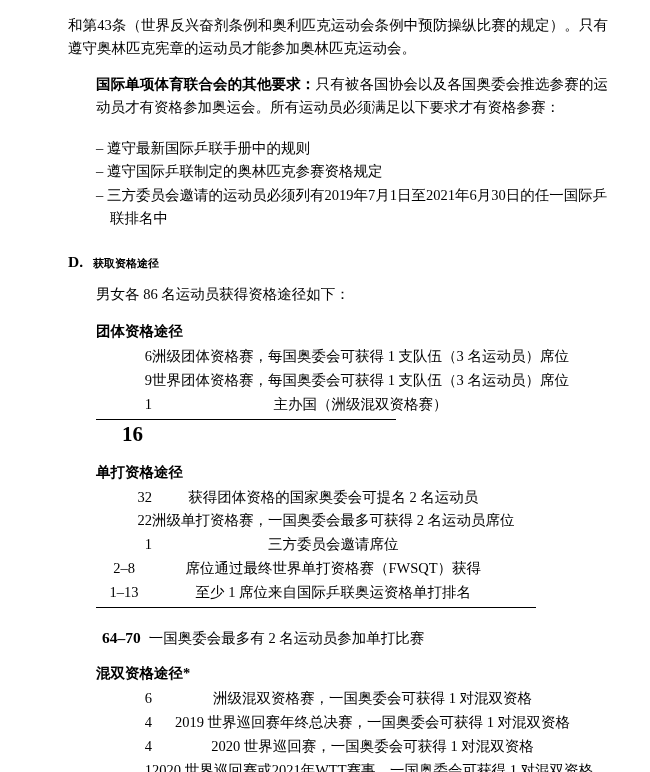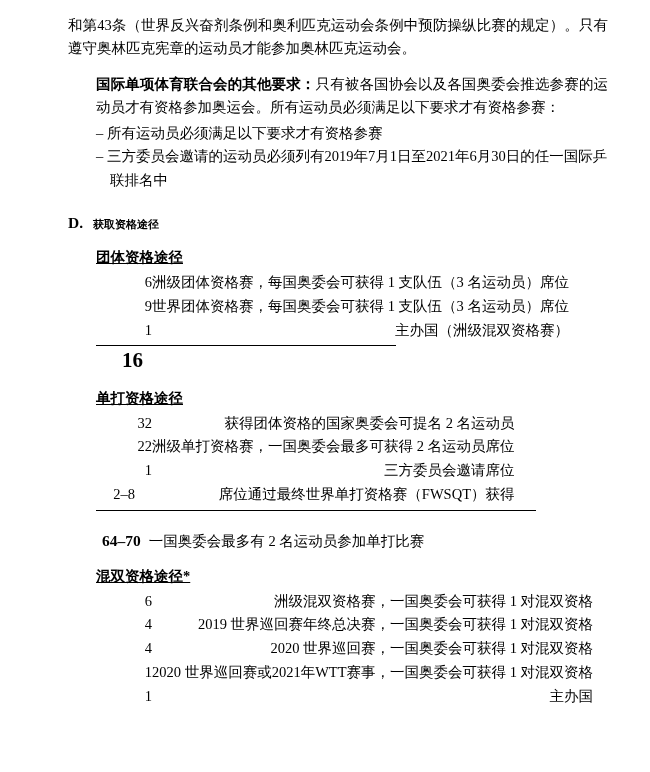--- a/index.html
+++ b/index.html
@@ -32,21 +32,21 @@
 
   .indent-block {
     margin-left: 28px;
   }
   .bold { font-weight: bold; }
 
   .req-para {
     font-size: 14.5px;
     line-height: 1.62;
     text-align: justify;
-    margin: 0 0 2px 0;
+    margin: 0 0 17px 0;
   }
   .dash-list {
     margin: 0;
     padding: 0;
     list-style: none;
   }
   .dash-list li {
     font-size: 14.5px;
     line-height: 1.62;
     margin: 0;
@@ -65,21 +65,20 @@
     margin-right: 10px;
   }
   .section-head .title {
     font-weight: bold;
     font-size: 11px;
   }
 
   .sub-u {
     font-weight: bold;
     font-size: 14.5px;
-    text-decoration: underline;
     margin: 16px 0 4px 0;
   }
 
   table.quota {
     border-collapse: collapse;
     margin: 0;
     font-size: 14.5px;
   }
   table.quota td {
     padding: 1px 0;
@@ -89,21 +88,21 @@
   td.num {
     width: 56px;
     text-align: right;
     padding-right: 14px;
     white-space: nowrap;
   }
   td.num.wide {
     text-align: center;
     padding-left: 0;
   }
-  td.desc { text-align: right; }
+  td.desc { text-align: center; }
 
   .rule-short {
     border: none;
     border-top: 1px solid #000;
     margin: 2px 0 2px 0;
     width: 300px;
   }
   .rule-long {
     border: none;
     border-top: 1px solid #000;
@@ -129,31 +128,33 @@
 </head>
 <body>
 
 <div class="page">
 
   <p class="para lead">和第43条（世界反兴奋剂条例和奥利匹克运动会条例中预防操纵比赛的规定）。只有遵守奥林匹克宪章的运动员才能参加奥林匹克运动会。</p>
 
   <div class="indent-block">
     <p class="req-para"><span class="bold">国际单项体育联合会的其他要求：</span><span>只有被各国协会以及各国奥委会推选参赛的运动员才有资格参加奥运会。所有运动员必须满足以下要求才有资格参赛：</span></p>
     <ul class="dash-list">
-      <li>– 所有运动员必须满足以下要求才有资格参赛</li>
+      <li>– 遵守最新国际乒联手册中的规则</li>
+      <li>– 遵守国际乒联制定的奥林匹克参赛资格规定</li>
       <li>– 三方委员会邀请的运动员必须列有2019年7月1日至2021年6月30日的任一国际乒联排名中</li>
     </ul>
   </div>
 
   <div class="section-head">
     <span class="letter">D.</span>
     <span class="title">获取资格途径</span>
   </div>
 
   <div class="indent-block">
+    <p class="para">男女各 86 名运动员获得资格途径如下：</p>
 
     <div class="sub-u">团体资格途径</div>
     <table class="quota">
       <tbody>
           <tr>
         <td class="num">6</td>
         <td class="desc">洲级团体资格赛，每国奥委会可获得 1 支队伍（3 名运动员）席位</td>
       </tr>
       <tr>
         <td class="num">9</td>
@@ -180,20 +181,24 @@
         <td class="desc">洲级单打资格赛，一国奥委会最多可获得 2 名运动员席位</td>
       </tr>
       <tr>
         <td class="num">1</td>
         <td class="desc">三方委员会邀请席位</td>
       </tr>
       <tr>
         <td class="num wide">2–8</td>
         <td class="desc">席位通过最终世界单打资格赛（FWSQT）获得</td>
       </tr>
+      <tr>
+        <td class="num wide">1–13</td>
+        <td class="desc">至少 1 席位来自国际乒联奥运资格单打排名</td>
+      </tr>
     </tbody>
       </table>
     <hr class="rule-long">
     <div class="total-line">
       <span class="big">64–70</span><span>一国奥委会最多有 2 名运动员参加单打比赛</span>
     </div>
 
     <div class="sub-u">混双资格途径*</div>
     <table class="quota">
       <tbody>

